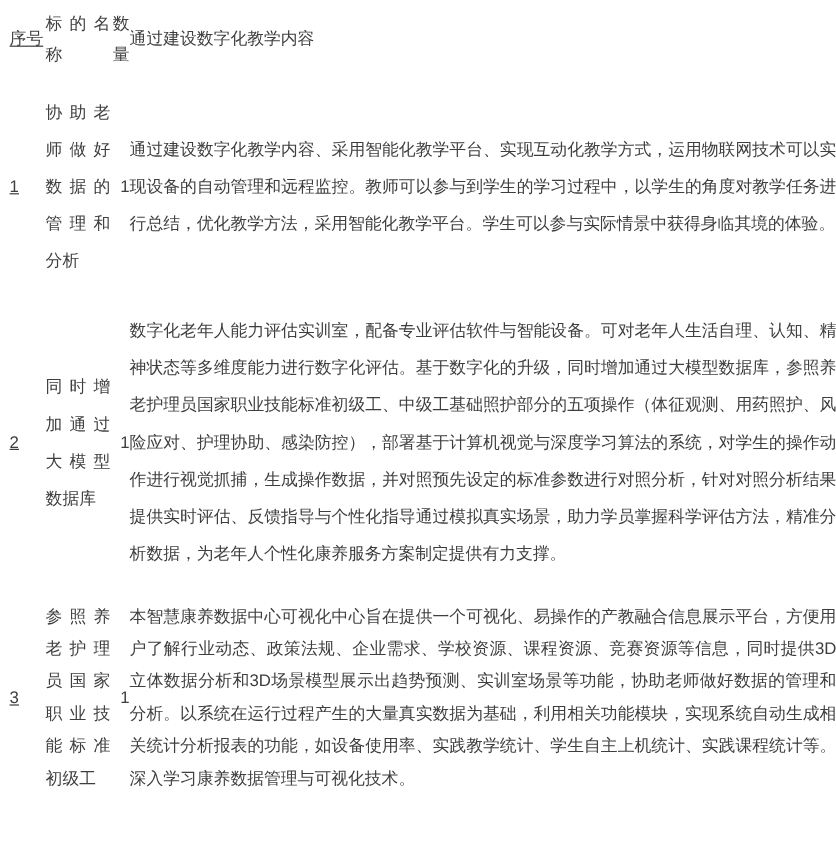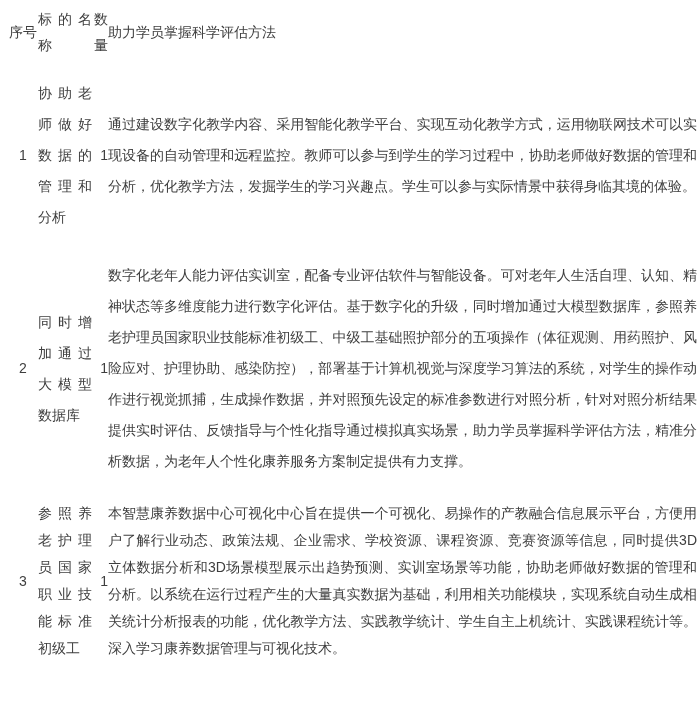--- a/index.html
+++ b/index.html
@@ -31,21 +31,21 @@
   col.c-serial { width: 30px; }
   col.c-name   { width: 54px; }
   col.c-qty    { width: 16px; }
   col.c-desc   { width: 589px; }
 
   
   tr.hdr th {
     line-height: 26px;
     padding: 6px 0 6px 0;
   }
-  th.serial, td.serial { text-align: center; }
+  th.serial, td.serial { text-align: left; text-decoration: underline; }
   th.qty, td.qty { text-align: right; }
   th.name, td.name {
     text-align: justify;
     text-justify: inter-character;
   }
   th.desc, td.desc {
     text-align: justify;
     text-justify: inter-character;
     padding-left: 9px;
     padding-right: 28px;
@@ -66,36 +66,36 @@
     <col class="c-serial">
     <col class="c-name">
     <col class="c-qty">
     <col class="c-desc">
   </colgroup>
   <thead>
     <tr class="hdr">
       <th class="serial">序号</th>
       <th class="name">标的名称</th>
       <th class="qty">数量</th>
-      <th class="desc">助力学员掌握科学评估方法</th>
+      <th class="desc">通过建设数字化教学内容</th>
     </tr>
   </thead>
   <tbody>
     <tr class="row1">
       <td class="serial">1</td>
       <td class="name">协助老师做好数据的管理和分析</td>
       <td class="qty">1</td>
-      <td class="desc">通过建设数字化教学内容、采用智能化教学平台、实现互动化教学方式，运用物联网技术可以实现设备的自动管理和远程监控。教师可以参与到学生的学习过程中，协助老师做好数据的管理和分析，优化教学方法，发掘学生的学习兴趣点。学生可以参与实际情景中获得身临其境的体验。</td>
+      <td class="desc">通过建设数字化教学内容、采用智能化教学平台、实现互动化教学方式，运用物联网技术可以实现设备的自动管理和远程监控。教师可以参与到学生的学习过程中，以学生的角度对教学任务进行总结，优化教学方法，采用智能化教学平台。学生可以参与实际情景中获得身临其境的体验。</td>
     </tr>
     <tr class="row2">
       <td class="serial">2</td>
       <td class="name">同时增加通过大模型数据库</td>
       <td class="qty">1</td>
       <td class="desc">数字化老年人能力评估实训室，配备专业评估软件与智能设备。可对老年人生活自理、认知、精神状态等多维度能力进行数字化评估。基于数字化的升级，同时增加通过大模型数据库，参照养老护理员国家职业技能标准初级工、中级工基础照护部分的五项操作（体征观测、用药照护、风险应对、护理协助、感染防控），部署基于计算机视觉与深度学习算法的系统，对学生的操作动作进行视觉抓捕，生成操作数据，并对照预先设定的标准参数进行对照分析，针对对照分析结果提供实时评估、反馈指导与个性化指导通过模拟真实场景，助力学员掌握科学评估方法，精准分析数据，为老年人个性化康养服务方案制定提供有力支撑。</td>
     </tr>
     <tr class="row3">
       <td class="serial">3</td>
       <td class="name">参照养老护理员国家职业技能标准初级工</td>
       <td class="qty">1</td>
-      <td class="desc">本智慧康养数据中心可视化中心旨在提供一个可视化、易操作的产教融合信息展示平台，方便用户了解行业动态、政策法规、企业需求、学校资源、课程资源、竞赛资源等信息，同时提供3D立体数据分析和3D场景模型展示出趋势预测、实训室场景等功能，协助老师做好数据的管理和分析。以系统在运行过程产生的大量真实数据为基础，利用相关功能模块，实现系统自动生成相关统计分析报表的功能，优化教学方法、实践教学统计、学生自主上机统计、实践课程统计等。深入学习康养数据管理与可视化技术。</td>
+      <td class="desc">本智慧康养数据中心可视化中心旨在提供一个可视化、易操作的产教融合信息展示平台，方便用户了解行业动态、政策法规、企业需求、学校资源、课程资源、竞赛资源等信息，同时提供3D立体数据分析和3D场景模型展示出趋势预测、实训室场景等功能，协助老师做好数据的管理和分析。以系统在运行过程产生的大量真实数据为基础，利用相关功能模块，实现系统自动生成相关统计分析报表的功能，如设备使用率、实践教学统计、学生自主上机统计、实践课程统计等。深入学习康养数据管理与可视化技术。</td>
     </tr>
   </tbody>
 </table>
 
 </body></html>

